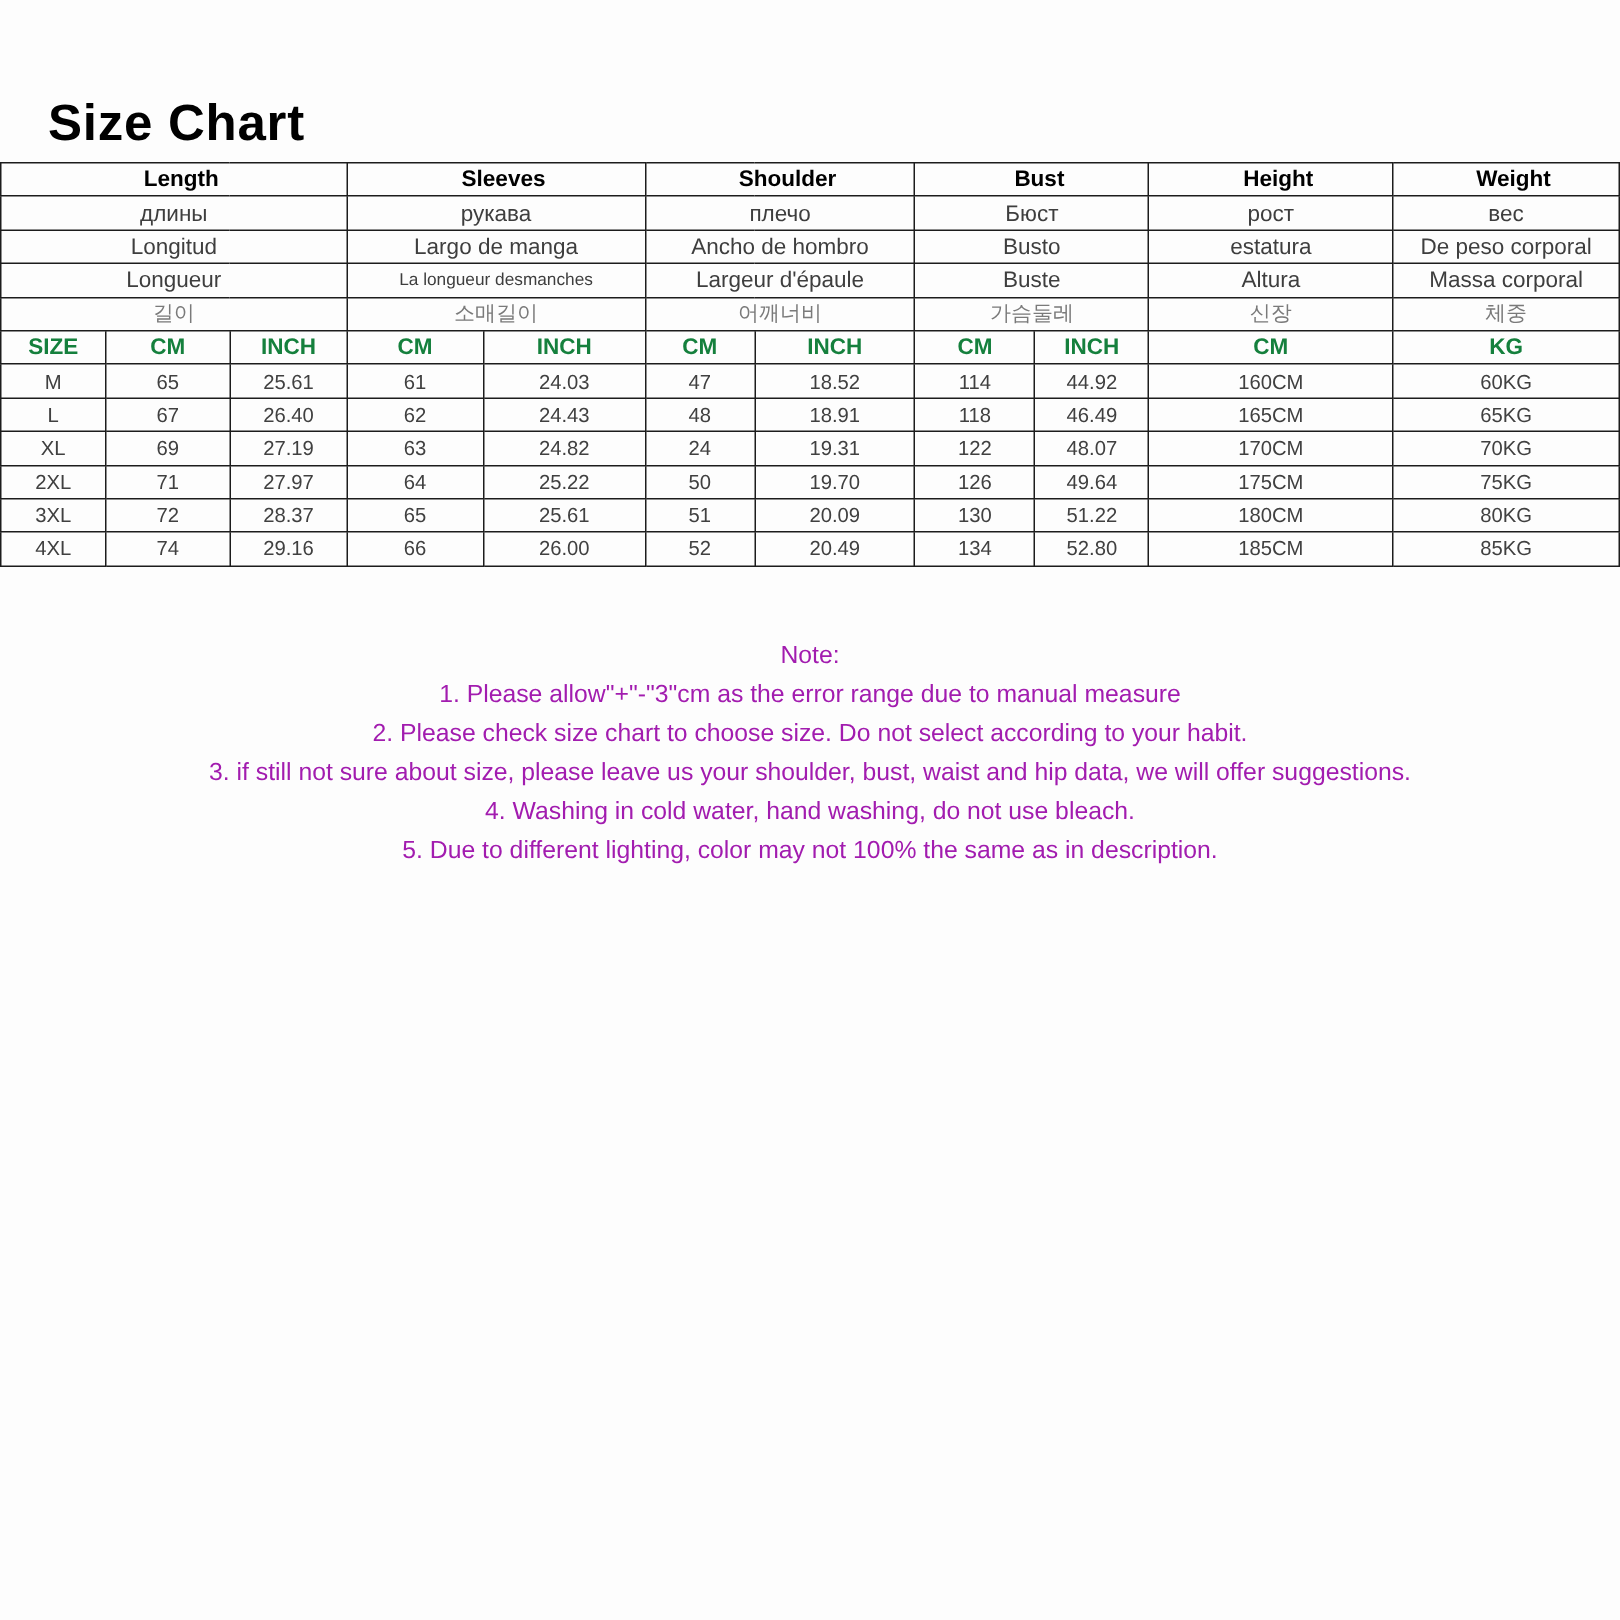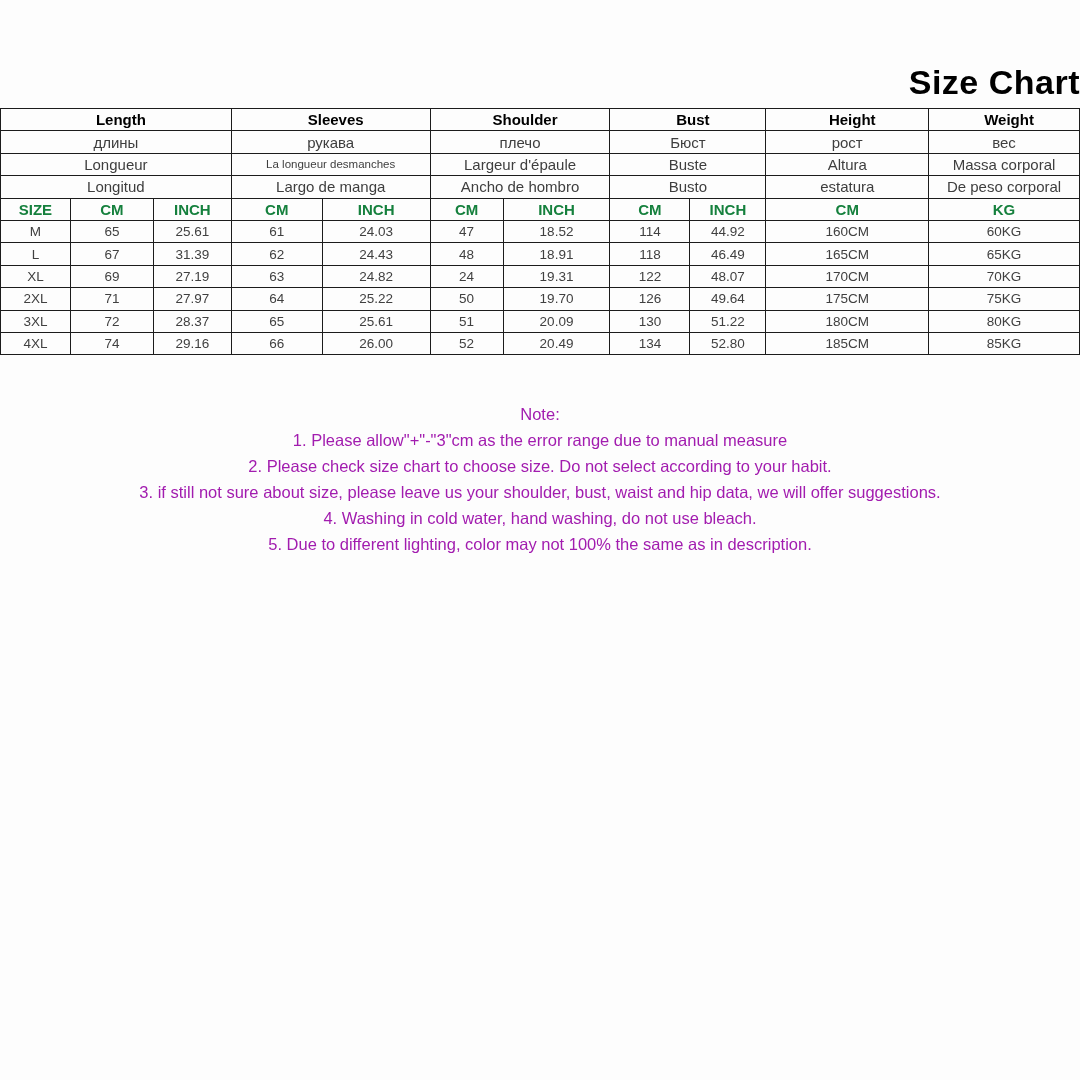--- a/index.html
+++ b/index.html
@@ -2,23 +2,23 @@
 <html><head>
 <meta charset="utf-8">
 <style>
   html,body{margin:0;padding:0;background:#e9e9e9;}
   .page{
     width:1080px;height:1080px;background:#fdfdfd;margin:0 auto;
     position:relative;font-family:"Liberation Sans",sans-serif;
     overflow:hidden;box-sizing:border-box;
   }
   .title{
-    margin:0;padding-top:62px;text-align:right;
+    margin:0;padding-top:62px;text-align:left;
     font-size:34px;font-weight:bold;color:#000;letter-spacing:.5px;
-    line-height:40px;margin-bottom:6px;
+    line-height:40px;margin-bottom:6px;padding-left:32px;
   }
   table.size-table{
     width:100%;border-collapse:collapse;table-layout:fixed;
   }
   .size-table th,.size-table td{
     border:1px solid #1c1c1c;text-align:center;vertical-align:middle;
     height:22.4px;padding:0 2px;overflow:hidden;white-space:nowrap;
     font-weight:normal;box-sizing:border-box;
   }
   .grp-row th{font-weight:bold;font-size:15px;color:#000;padding-left:12px;}
@@ -64,35 +64,43 @@
           <th>Weight</th>
         </tr>
         <tr class="lang-row lang-ru">
           <td colspan="3">длины</td>
           <td colspan="2">рукава</td>
           <td colspan="2">плечо</td>
           <td colspan="2">Бюст</td>
           <td>рост</td>
           <td>вес</td>
         </tr>
+        <tr class="lang-row lang-es">
+          <td colspan="3">Longitud</td>
+          <td colspan="2">Largo de manga</td>
+          <td colspan="2">Ancho de hombro</td>
+          <td colspan="2">Busto</td>
+          <td>estatura</td>
+          <td>De peso corporal</td>
+        </tr>
         <tr class="lang-row lang-fr">
           <td colspan="3">Longueur</td>
           <td colspan="2">La longueur desmanches</td>
           <td colspan="2">Largeur d'épaule</td>
           <td colspan="2">Buste</td>
           <td>Altura</td>
           <td>Massa corporal</td>
         </tr>
-        <tr class="lang-row lang-es">
-          <td colspan="3">Longitud</td>
-          <td colspan="2">Largo de manga</td>
-          <td colspan="2">Ancho de hombro</td>
-          <td colspan="2">Busto</td>
-          <td>estatura</td>
-          <td>De peso corporal</td>
+        <tr class="lang-row lang-ko">
+          <td colspan="3">길이</td>
+          <td colspan="2">소매길이</td>
+          <td colspan="2">어깨너비</td>
+          <td colspan="2">가슴둘레</td>
+          <td>신장</td>
+          <td>체중</td>
         </tr>
         <tr class="unit-row">
           <th>SIZE</th>
           <th>CM</th>
           <th>INCH</th>
           <th>CM</th>
           <th>INCH</th>
           <th>CM</th>
           <th>INCH</th>
           <th>CM</th>
@@ -109,21 +117,21 @@
           <td>47</td>
           <td>18.52</td>
           <td>114</td>
           <td>44.92</td>
           <td>160CM</td>
           <td>60KG</td>
         </tr>
         <tr class="data-row">
           <td>L</td>
           <td>67</td>
-          <td>31.39</td>
+          <td>26.40</td>
           <td>62</td>
           <td>24.43</td>
           <td>48</td>
           <td>18.91</td>
           <td>118</td>
           <td>46.49</td>
           <td>165CM</td>
           <td>65KG</td>
         </tr>
         <tr class="data-row">

